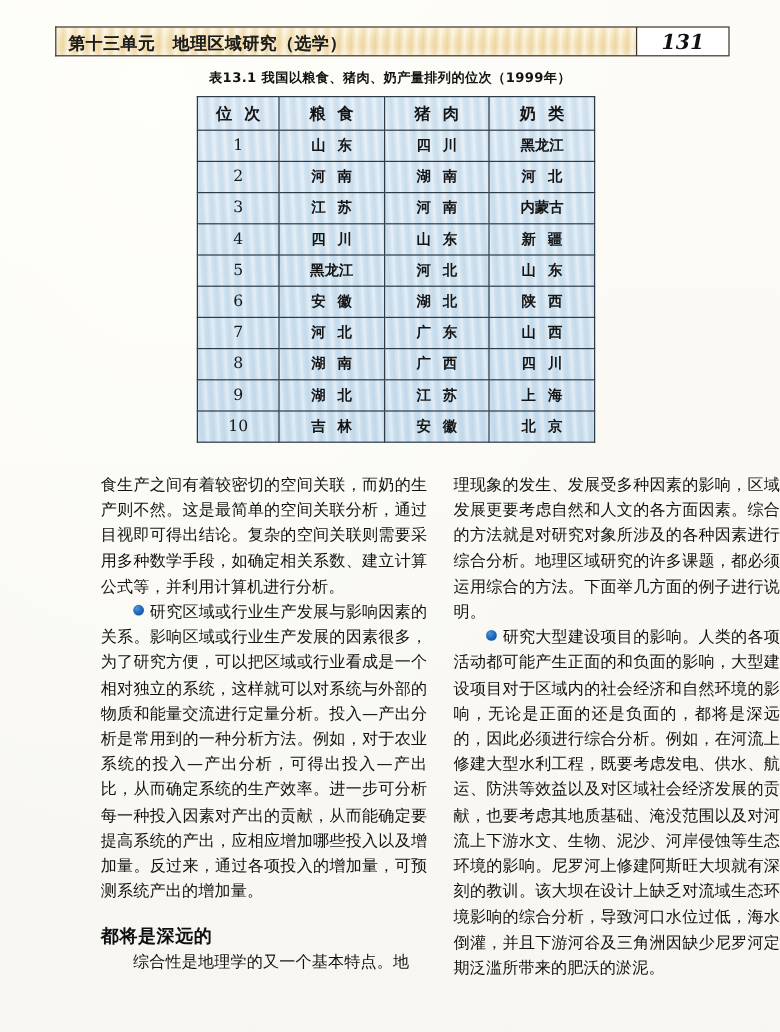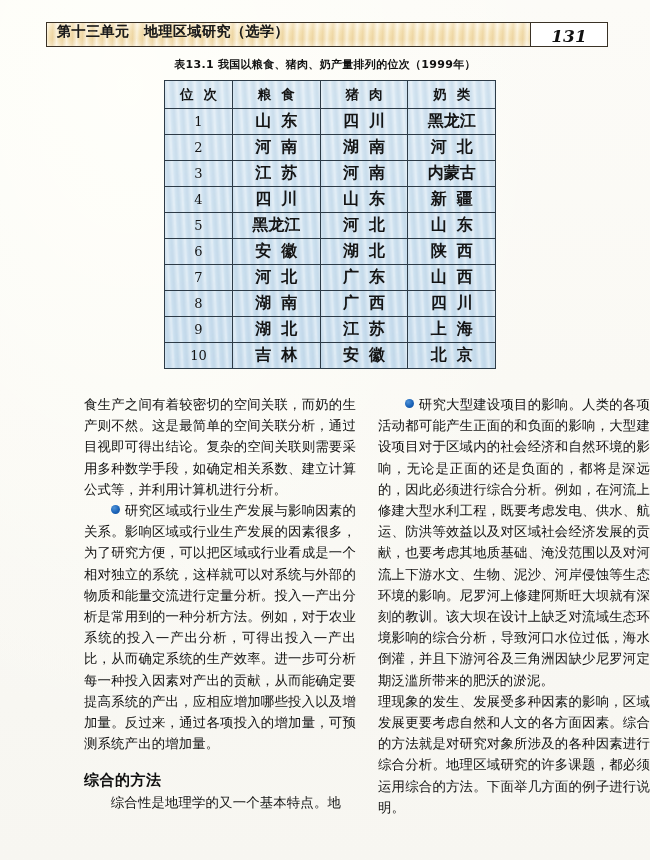--- a/index.html
+++ b/index.html
@@ -39,21 +39,21 @@
     border: 1.5px solid #3a3226;
     border-right: none;
     background:
       repeating-linear-gradient(92deg,
         rgba(255,255,255,0.55) 0px,
         rgba(255,255,255,0.0) 3px,
         rgba(214,176,110,0.22) 6px,
         rgba(255,255,255,0.45) 10px),
       linear-gradient(180deg, #fbf0d6 0%, #f6e4b8 38%, #f3dfb0 70%, #f8ecd0 100%);
     display: flex;
-    align-items: flex-start;
+    align-items: flex-end;
     overflow: hidden;
   }
   .runhead-text {
     font-family: "DejaVu Sans", sans-serif;
     font-size: 14px;
     font-weight: bold;
     letter-spacing: 0.5px;
     color: #1b1b1b;
     padding-left: 10px;
     white-space: nowrap;
@@ -105,21 +105,21 @@
         rgba(255,255,255,0.4) 9px),
       linear-gradient(180deg, #d6e6f2 0%, #cfe2f0 50%, #c9deee 100%);
     table-layout: fixed;
     padding-left: 48px;
   }
   table.rank td, table.rank th {
     border: 1px solid #2d3b47;
     height: 25px;
     text-align: center;
     vertical-align: middle;
-    font-size: 16px;
+    font-size: 12px;
     font-weight: bold;
     color: #141414;
     padding: 0;
   }
   table.rank th {
     height: 27px;
     font-size: 13.5px;
   }
   table.rank .col-rank { width: 68px; }
   table.rank .num {
@@ -270,26 +270,26 @@
     </table>
   </div>
 
   <div class="cols">
 
     <div class="col">
       <p class="body">食生产之间有着较密切的空间关联，而奶的生产则不然。这是最简单的空间关联分析，通过目视即可得出结论。复杂的空间关联则需要采用多种数学手段，如确定相关系数、建立计算公式等，并利用计算机进行分析。</p>
       <p class="body indent">
         <span class="bullet-dot"></span><span>研究区域或行业生产发展与影响因素的关系。影响区域或行业生产发展的因素很多，为了研究方便，可以把区域或行业看成是一个相对独立的系统，这样就可以对系统与外部的物质和能量交流进行定量分析。投入—产出分析是常用到的一种分析方法。例如，对于农业系统的投入—产出分析，可得出投入—产出比，从而确定系统的生产效率。进一步可分析每一种投入因素对产出的贡献，从而能确定要提高系统的产出，应相应增加哪些投入以及增加量。反过来，通过各项投入的增加量，可预测系统产出的增加量。</span>
       </p>
-      <h3 class="section">综合的方法</h3>
+      <h3 class="section">都将是深远的</h3>
       <p class="body indent">综合性是地理学的又一个基本特点。地</p>
     </div>
 
     <div class="col">
+      <p class="body">理现象的发生、发展受多种因素的影响，区域发展更要考虑自然和人文的各方面因素。综合的方法就是对研究对象所涉及的各种因素进行综合分析。地理区域研究的许多课题，都必须运用综合的方法。下面举几方面的例子进行说明。</p>
       <p class="body indent">
         <span class="bullet-dot"></span><span>研究大型建设项目的影响。人类的各项活动都可能产生正面的和负面的影响，大型建设项目对于区域内的社会经济和自然环境的影响，无论是正面的还是负面的，都将是深远的，因此必须进行综合分析。例如，在河流上修建大型水利工程，既要考虑发电、供水、航运、防洪等效益以及对区域社会经济发展的贡献，也要考虑其地质基础、淹没范围以及对河流上下游水文、生物、泥沙、河岸侵蚀等生态环境的影响。尼罗河上修建阿斯旺大坝就有深刻的教训。该大坝在设计上缺乏对流域生态环境影响的综合分析，导致河口水位过低，海水倒灌，并且下游河谷及三角洲因缺少尼罗河定期泛滥所带来的肥沃的淤泥。</span>
       </p>
-      <p class="body">理现象的发生、发展受多种因素的影响，区域发展更要考虑自然和人文的各方面因素。综合的方法就是对研究对象所涉及的各种因素进行综合分析。地理区域研究的许多课题，都必须运用综合的方法。下面举几方面的例子进行说明。</p>
     </div>
 
   </div>
 
 </div>
 
 </body></html>

